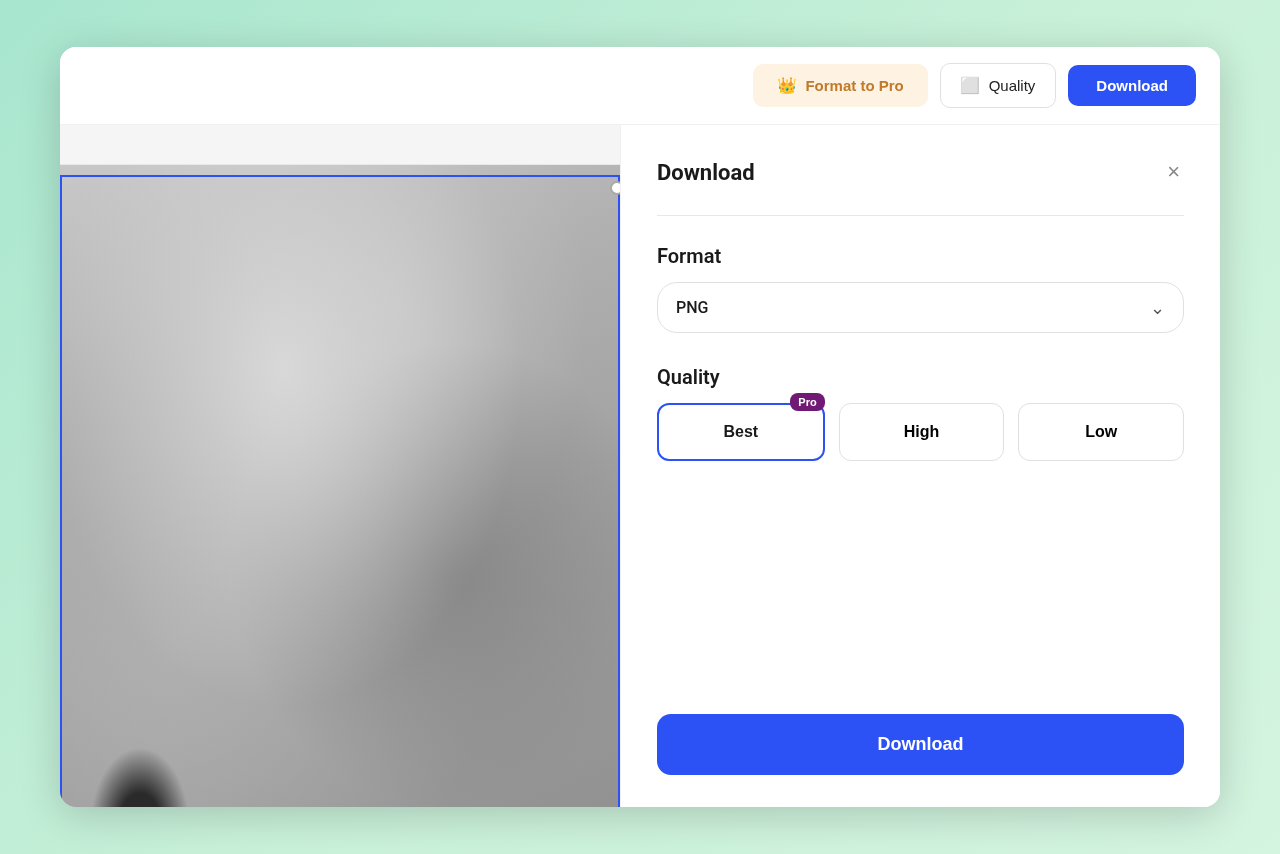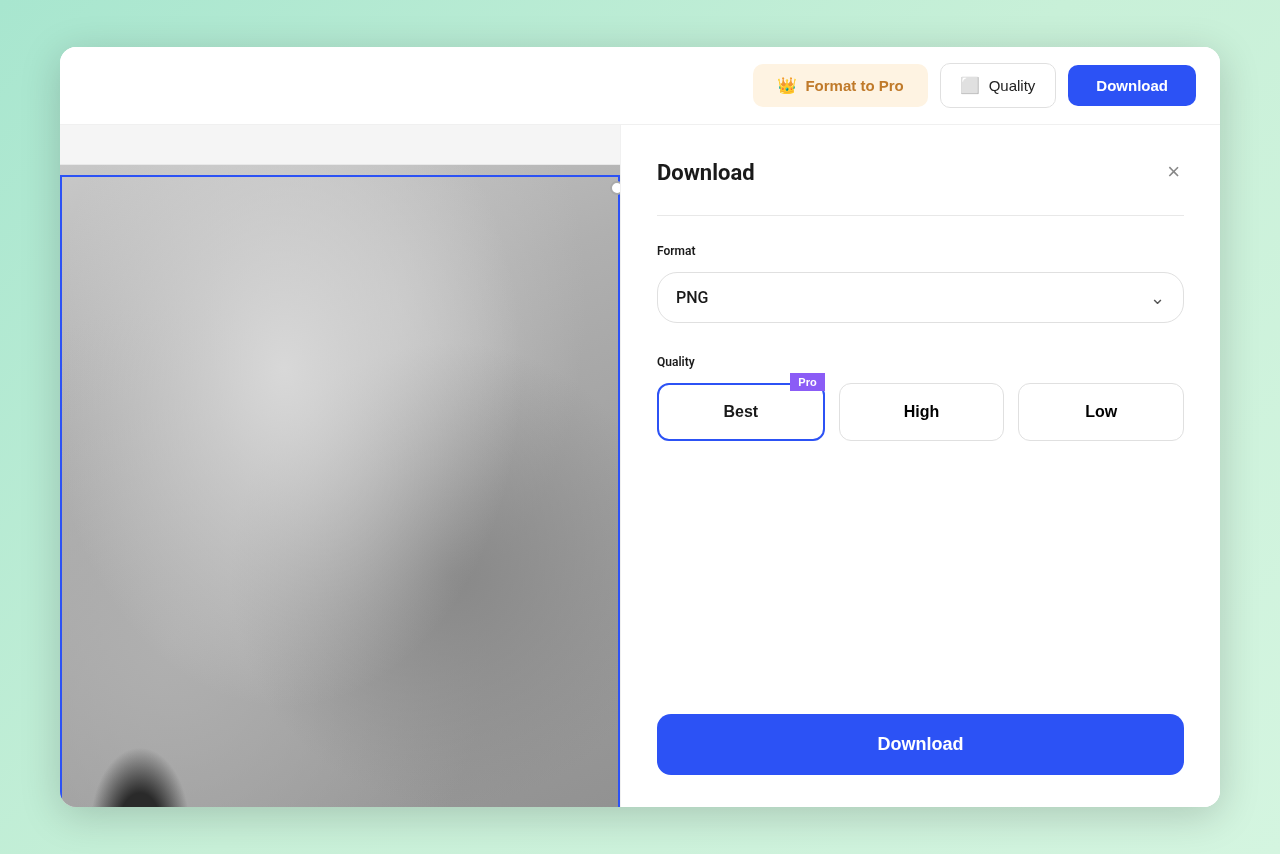--- a/index.html
+++ b/index.html
@@ -197,21 +197,21 @@
       justify-content: center;
     }
 
     .divider {
       height: 1px;
       background: #e8e8e8;
       margin-bottom: 28px;
     }
 
     .section-label {
-      font-size: 12px;
+      font-size: 20px;
       font-weight: 600;
       color: #1a1a1a;
       margin-bottom: 14px;
     }
 
     .format-select-wrapper {
       position: relative;
       margin-bottom: 32px;
     }
 
@@ -264,26 +264,26 @@
 
     .quality-option.selected {
       border: 2px solid #2c52f5;
       color: #1a1a1a;
     }
 
     .pro-badge {
       position: absolute;
       top: -12px;
       right: -2px;
-      background: #8b5cf6;
+      background: #701a75;
       color: #fff;
       font-size: 11px;
       font-weight: 700;
       padding: 3px 8px;
-      border-radius: 0;
+      border-radius: 8px;
       margin-left: 18px;
     }
 
     
     .download-main-btn {
       width: 100%;
       background: #2c52f5;
       border: none;
       border-radius: 14px;
       padding: 20px;

